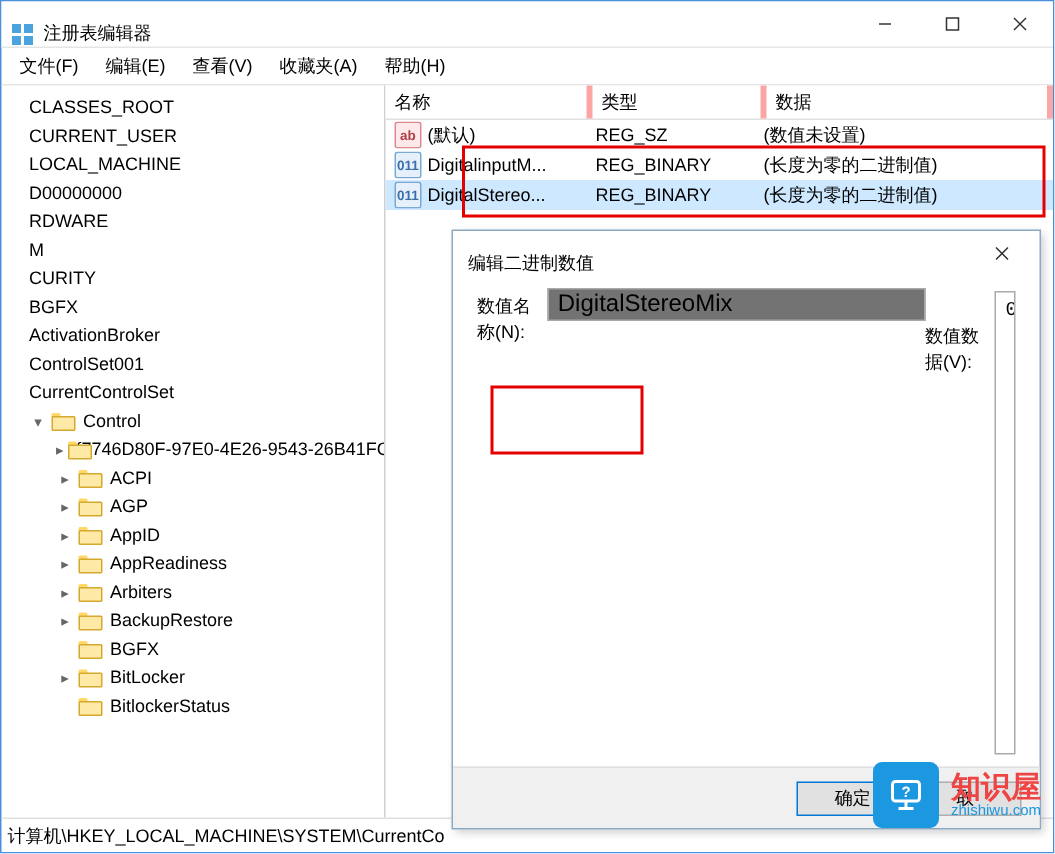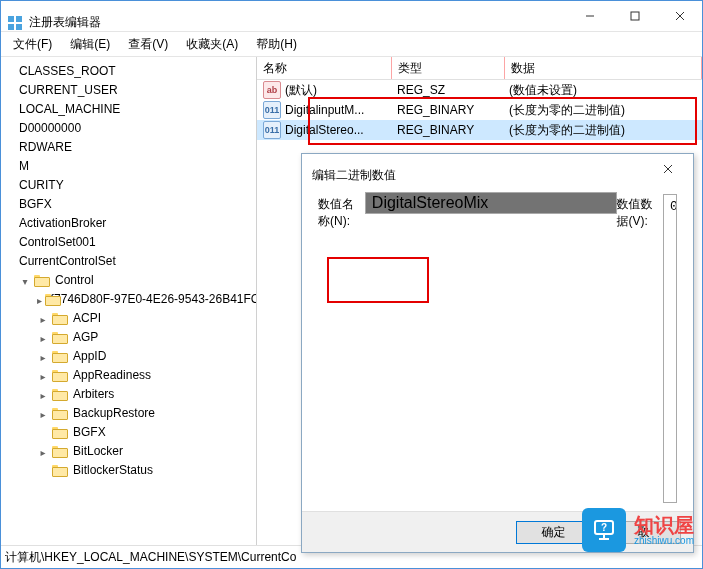--- a/index.html
+++ b/index.html
@@ -20,42 +20,42 @@
 .tree-item.lvl1{padding-left:4px}
 .tree-item.lvl2{padding-left:18px}
 .tree-item.lvl3{padding-left:36px}
 .expander{width:12px;height:12px;display:inline-flex;align-items:center;justify-content:center;color:#666;font-size:10px}
 .folder-ico{width:16px;height:14px;display:inline-block;margin:0 3px;position:relative}
 .folder-ico::before{content:"";position:absolute;left:0;top:2px;width:6px;height:3px;background:#ffd868;border-radius:1px 1px 0 0}
 .folder-ico::after{content:"";position:absolute;left:0;top:4px;width:16px;height:10px;background:#ffe9a6;border:1px solid #d4a92e;box-sizing:border-box;border-radius:1px}
 .tree-label{padding:0 2px}
 .list-pane{flex:1;display:flex;flex-direction:column;min-width:0}
 .list-header{height:22px;display:flex;background:#fff;border-bottom:1px solid #e0e0e0}
-.list-header .hcell{padding:3px 6px;border-right:1px solid #fca5a5}
+.list-header .hcell{padding:3px 6px;border-right:4px solid #fca5a5}
 .hc-name{width:122px}.hc-type{width:100px}.hc-data{flex:1}
 .list-body{flex:1;overflow:auto}
 .row{height:20px;display:flex;align-items:center}
 .row .cell{padding:0 6px;white-space:nowrap;overflow:hidden;text-overflow:ellipsis}
 .c-name{width:122px;display:flex;align-items:center;gap:4px}.c-type{width:100px}.c-data{flex:1}
 .row.sel{background:#cde8ff}
 .val-ico{width:16px;height:16px;display:inline-flex;align-items:center;justify-content:center;font-size:9px;border:1px solid;border-radius:2px;font-weight:bold}
 .val-ico.str{background:#fde9ea;border-color:#d98b90;color:#b04048}
 .val-ico.bin{background:#e6f0fb;border-color:#7ba8d6;color:#3a6fa8}
 .red-box{position:absolute;border:2px solid #e40000;pointer-events:none;z-index:5}
 .statusbar{height:22px;border-top:1px solid #e0e0e0;display:flex;align-items:center;padding:0 4px;white-space:nowrap;overflow:hidden}
 
 .dialog{position:absolute;left:300px;top:152px;width:391px;height:398px;background:#fff;border:1px solid #8ba8c2;box-shadow:2px 2px 6px rgba(0,0,0,0.2);display:flex;flex-direction:column;z-index:3}
 .dlg-title{height:30px;display:flex;align-items:flex-end;padding:0 10px;font-size:12px}
 .dlg-title .spacer{flex:1}
 .dlg-close{width:30px;height:30px;display:flex;align-items:center;justify-content:center;font-size:14px}
 .dlg-body{flex:1;padding:8px 16px;display:flex;flex-direction:row}
 .field-label{margin:4px 0}
 .field-input{height:22px;border:1px solid #a9a9a9;padding:2px 6px;font-family:inherit;font-size:16px;width:100%;box-sizing:border-box;background:#737373}
 .data-box{flex:1;border:1px solid #a9a9a9;margin-top:2px;padding:4px 6px;font-family:Liberation Mono, monospace;font-size:13px;white-space:pre;overflow:auto}
-.dlg-btns{height:40px;display:flex;align-items:center;justify-content:flex-end;padding:0 12px;gap:15px;border-top:1px solid #e0e0e0;background:#f0f0f0}
+.dlg-btns{height:40px;display:flex;align-items:center;justify-content:flex-end;padding:0 12px;gap:0;border-top:1px solid #e0e0e0;background:#f0f0f0}
 .dlg-btn{min-width:75px;height:23px;border:1px solid #adadad;background:#e1e1e1;font-family:inherit;font-size:12px}
 .dlg-btn.primary{border-color:#0078d7}
 
 .watermark{position:absolute;right:8px;bottom:16px;z-index:10;display:flex;align-items:center;gap:8px;pointer-events:none}
 .wm-ico{width:44px;height:44px;background:#1b98e0;border-radius:6px;display:flex;align-items:center;justify-content:center}
 .wm-text{color:#ef4444;font-size:20px;font-weight:bold;line-height:1}
 .wm-sub{color:#1b98e0;font-size:10px}
 </style>
 </head>
 <body>
@@ -251,21 +251,21 @@
       <span class="dlg-close">
         <svg width="10" height="10">
             <line x1="1" y1="1" x2="9" y2="9" stroke="#333"></line>
             <line x1="9" y1="1" x2="1" y2="9" stroke="#333"></line>
           </svg>
       </span>
     </div>
     <div class="dlg-body">
       <div class="field-label">数值名称(N):</div>
       <input class="field-input" readonly="" value="DigitalStereoMix" style="">
-      <div class="field-label" style="margin-top:4px">数值数据(V):</div>
+      <div class="field-label" style="margin-top:24px">数值数据(V):</div>
       <div class="data-box">0000  01</div>
     </div>
     <div class="dlg-btns">
       <button class="dlg-btn primary">确定</button>
       <button class="dlg-btn">取</button>
     </div>
   </div>
 
   <div class="watermark">
     <div class="wm-ico">

